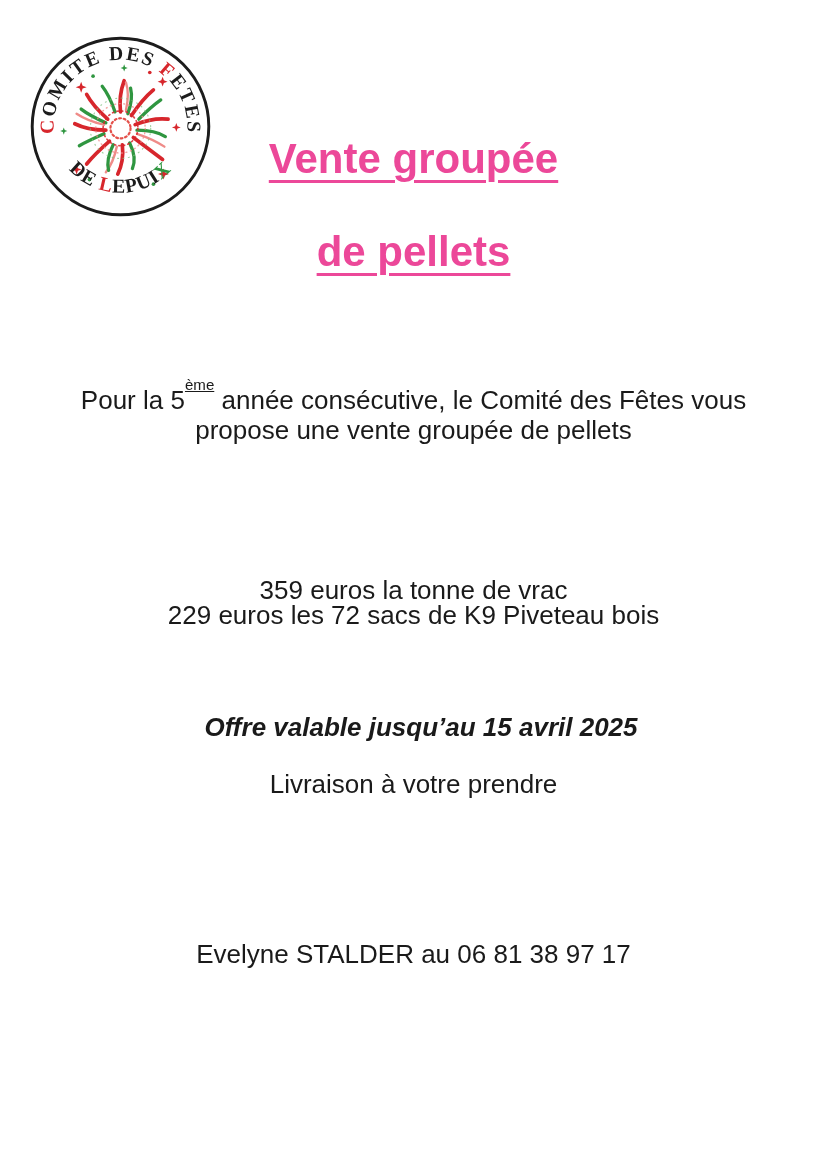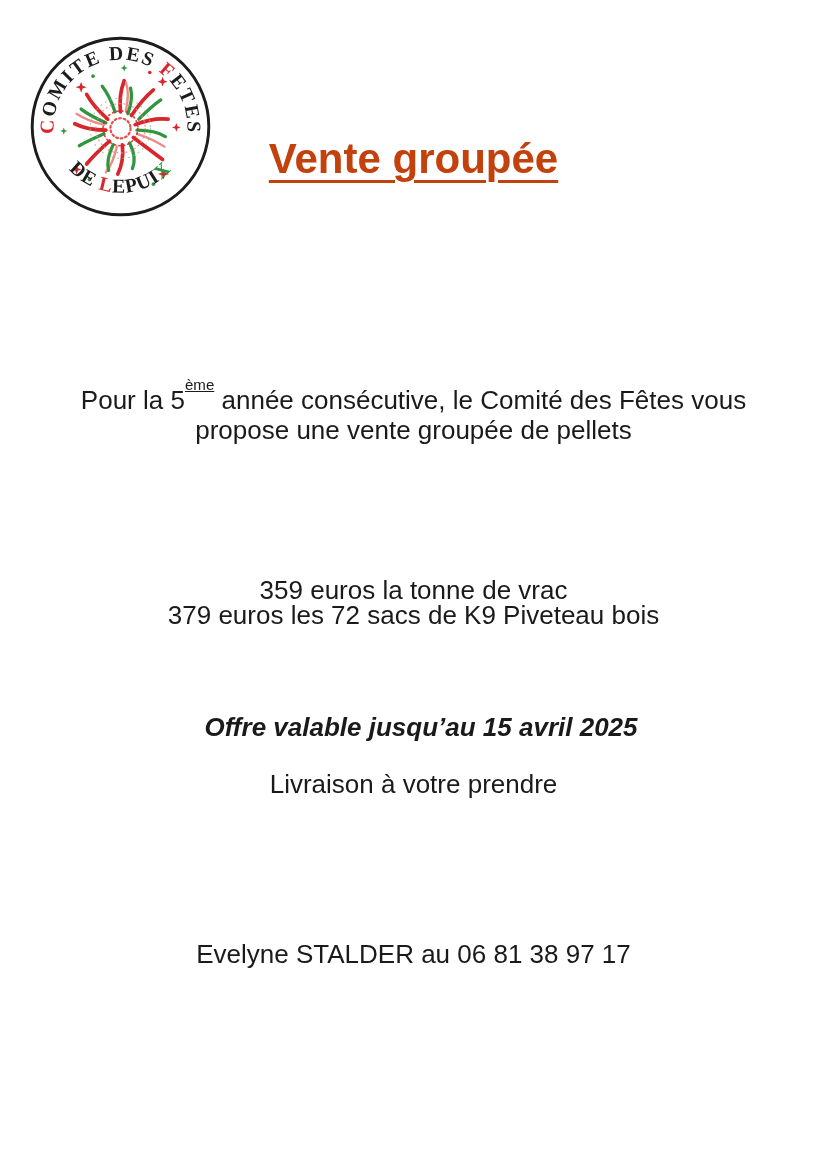--- a/index.html
+++ b/index.html
@@ -32,21 +32,21 @@
     position:absolute;left:0;right:0;
     text-align:center;
     font-size:26px;
     line-height:1.4;
     white-space:nowrap;
   }
   .title-line{
     font-size:42px;
     font-weight:700;
     line-height:1.3;
-    color:#c2410c;
+    color:#ec4899;
   }
   .title-line .u{
     text-decoration:underline;
     text-decoration-thickness:3px;
     text-underline-offset:7px;
   }
   .bold-italic{font-weight:700;font-style:italic;margin-left:15px;}
   sup.ord{
     font-size:0.58em;
     position:relative;
@@ -126,25 +126,28 @@
       </text>
       <text class="arc-text arc-bottom" text-anchor="middle">
         <textPath href="#arcBot" startOffset="50%"><tspan class="ink">DE </tspan><tspan class="red">L</tspan><tspan class="ink">EPUI</tspan><tspan class="green">X</tspan></textPath>
       </text>
     </svg>
   </div>
 
   <div class="line title-line" style="top:132px">
     <span class="u">Vente groupée</span>
   </div>
+  <div class="line title-line" style="top:225px">
+    <span class="u">de pellets</span>
+  </div>
 
   <div class="line" style="top:382px"><span>Pour la 5</span><sup class="ord">ème</sup><span> année consécutive, le Comité des Fêtes vous</span></div>
   <div class="line" style="top:412px">propose une vente groupée de pellets</div>
 
   <div class="line" style="top:572px">359 euros la tonne de vrac</div>
-  <div class="line" style="top:597px">379 euros les 72 sacs de K9 Piveteau bois</div>
+  <div class="line" style="top:597px">229 euros les 72 sacs de K9 Piveteau bois</div>
 
   <div class="line bold-italic" style="top:709px">Offre valable jusqu’au 15 avril 2025</div>
   <div class="line" style="top:766px">Livraison à votre prendre</div>
 
   <div class="line" style="top:936px">Evelyne STALDER au 06 81 38 97 17</div>
 
 </div>
 
 </body></html>

